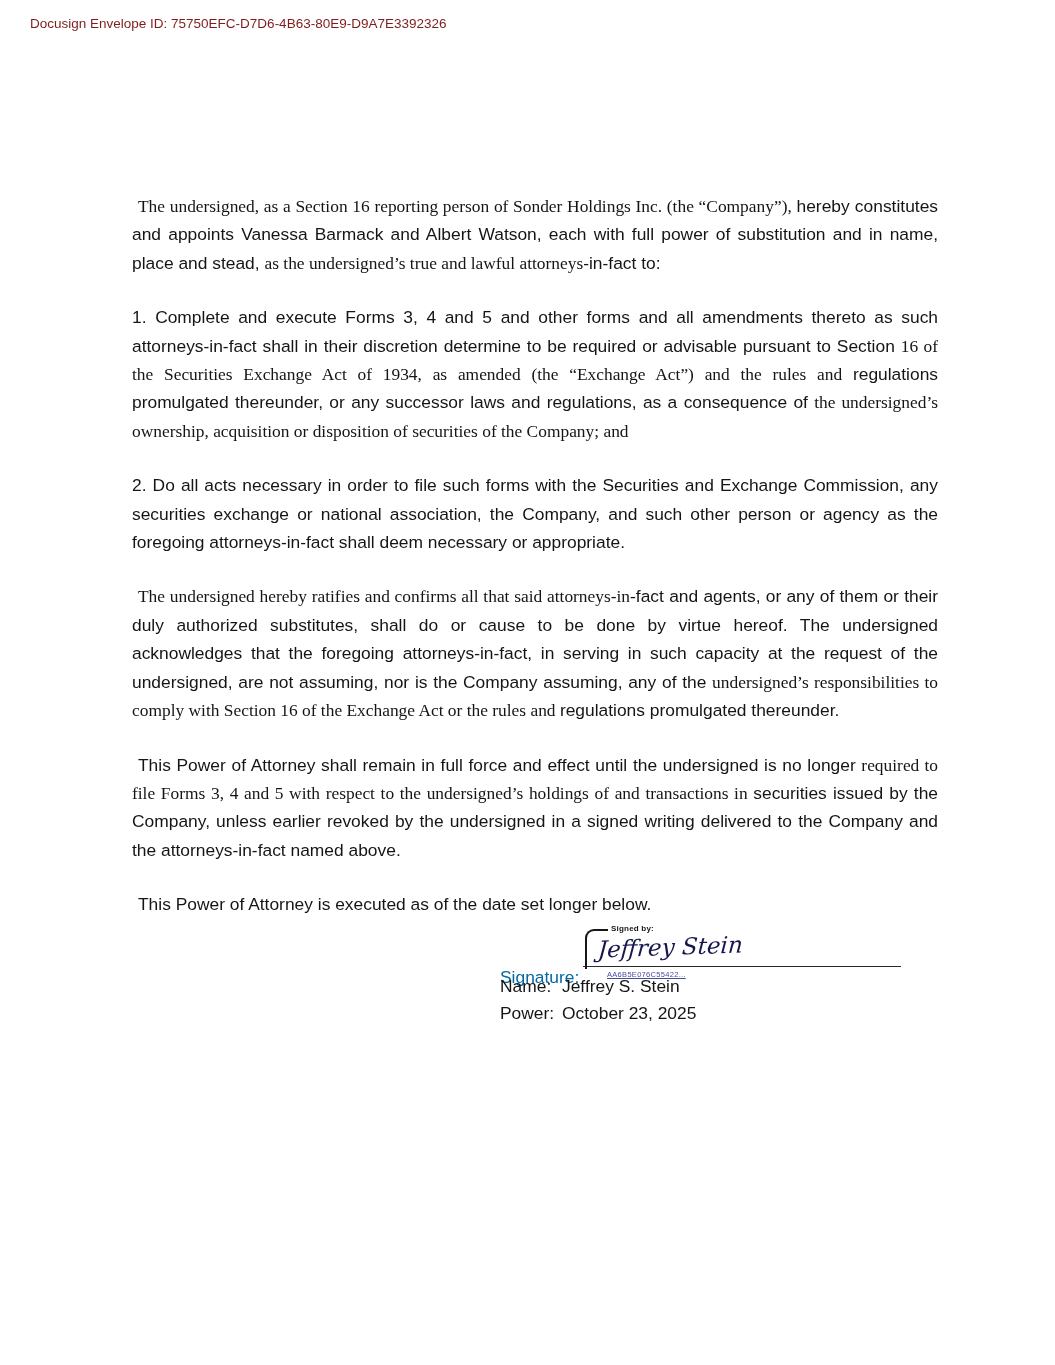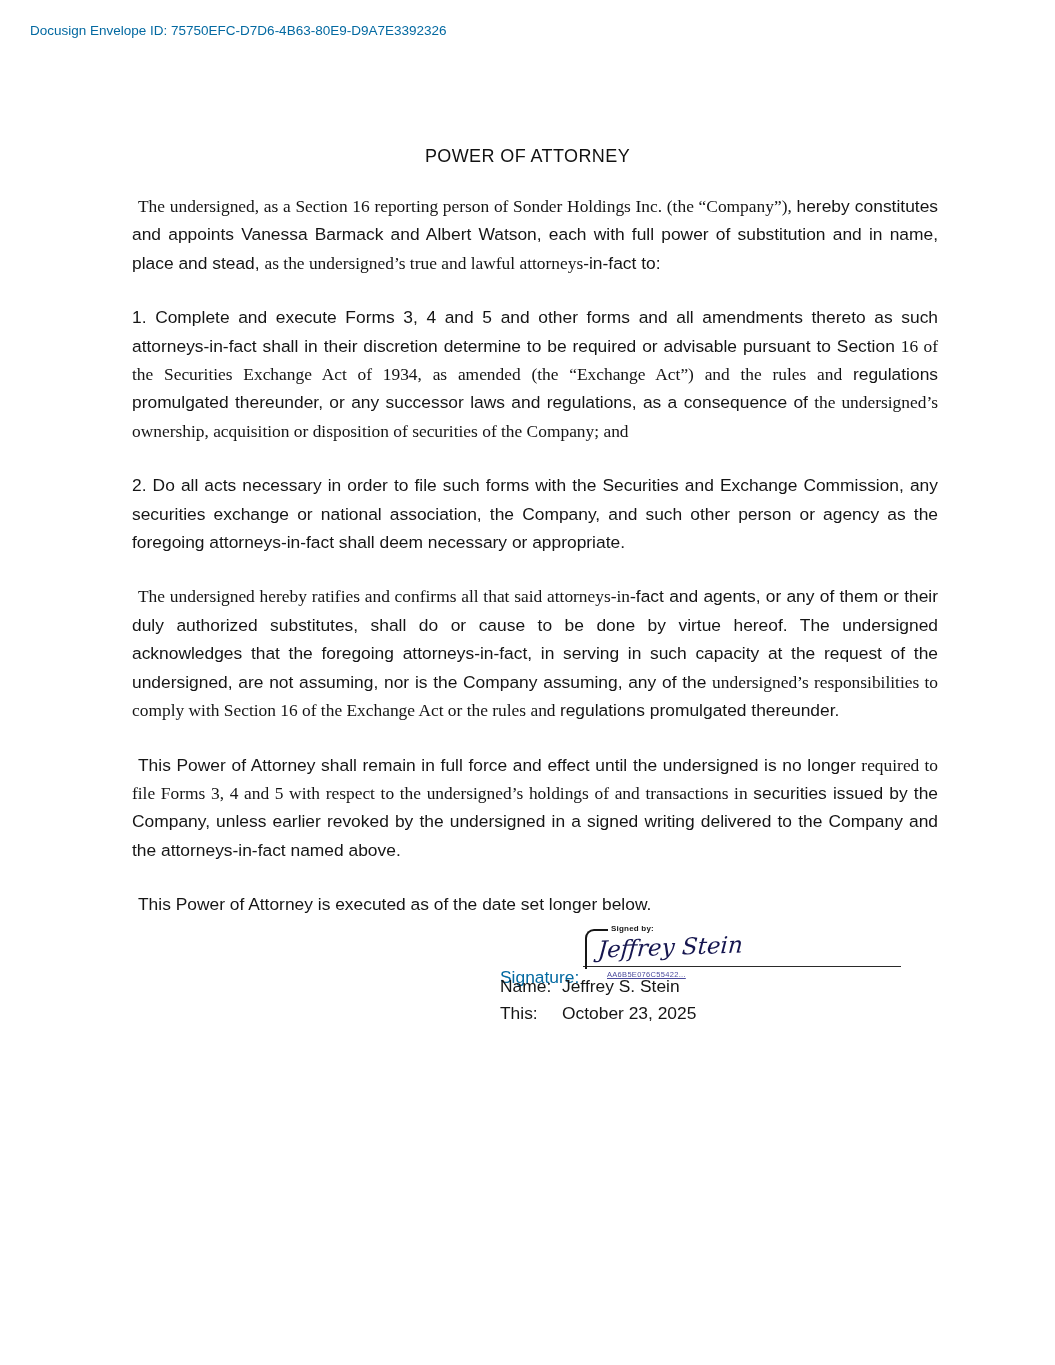--- a/index.html
+++ b/index.html
@@ -7,24 +7,24 @@
     position: relative;
     width: 1055px;
     height: 1365px;
     background: #ffffff;
     font-family: "Liberation Sans", sans-serif;
     color: #151515;
     overflow: hidden;
   }
   .envelope-id {
     position: absolute;
-    top: 23px;
+    top: 16px;
     left: 30px;
     font-size: 13.5px;
-    color: #0369a1;
+    color: #7f1d1d;
     white-space: nowrap;
   }
   .doc-title {
     position: absolute;
     top: 146px;
     left: 0;
     width: 100%;
     text-align: center;
     font-size: 18px;
     letter-spacing: 0.4px;
@@ -111,21 +111,20 @@
   .row-name  { top: 976px; }
   .row-dated { top: 1003px; }
 </style>
 </head>
 <body>
 
 <div class="page">
 
   <div class="envelope-id">Docusign Envelope ID: 75750EFC-D7D6-4B63-80E9-D9A7E3392326</div>
 
-  <div class="doc-title">POWER OF ATTORNEY</div>
 
   <div class="doc-body">
       <p class="indent"><span class="serif">The undersigned, as a Section 16 reporting person of Sonder Holdings Inc. (the “Company”), </span><span class="sans">hereby constitutes and appoints Vanessa Barmack and Albert Watson, each with full power of substitution and in name, place and stead, </span><span class="serif">as the undersigned’s true and lawful attorneys</span><span class="sans">-in-fact to:</span></p>
       <p><span class="sans">1. Complete and execute Forms 3, 4 and 5 and other forms and all amendments thereto as such attorneys-in-fact shall in their discretion determine to be required or advisable pursuant to Section </span><span class="serif">16 of the Securities Exchange Act of 1934, as amended (the “Exchange Act”) and the rules and </span><span class="sans">regulations promulgated thereunder, or any successor laws and regulations, as a consequence of </span><span class="serif">the undersigned’s ownership, acquisition or disposition of securities of the Company; and</span></p>
       <p><span class="sans">2. Do all acts necessary in order to file such forms with the Securities and Exchange Commission, any securities exchange or national association, the Company, and such other person or agency as the foregoing attorneys-in-fact shall deem necessary or appropriate.</span></p>
       <p class="indent"><span class="serif">The undersigned hereby ratifies and confirms all that said attorneys-in-</span><span class="sans">fact and agents, or any of them or their duly authorized substitutes, shall do or cause to be done by virtue hereof. The undersigned acknowledges that the foregoing attorneys-in-fact, in serving in such capacity at the request of the undersigned, are not assuming, nor is the Company assuming, any of the </span><span class="serif">undersigned’s responsibilities to comply with Section 16 of the Exchange Act or the rules and </span><span class="sans">regulations promulgated thereunder.</span></p>
       <p class="indent"><span class="sans">This Power of Attorney shall remain in full force and effect until the undersigned is no longer </span><span class="serif">required to file Forms 3, 4 and 5 with respect to the undersigned’s holdings of and transactions in </span><span class="sans">securities issued by the Company, unless earlier revoked by the undersigned in a signed writing delivered to the Company and the attorneys-in-fact named above.</span></p>
       <p class="indent"><span class="sans">This Power of Attorney is executed as of the date set longer below.</span></p>
     </div>
 
@@ -140,18 +139,18 @@
       <div class="ds-signedby">Signed by:</div>
       <div class="ds-script">Jeffrey Stein</div>
       <div class="ds-id">AA6B5E076C55422...</div>
     </div>
 
     <div class="info-row row-name">
       <span class="lbl">Name:</span><span>Jeffrey S. Stein</span>
     </div>
 
     <div class="info-row row-dated">
-      <span class="lbl">This:</span><span>October 23, 2025</span>
+      <span class="lbl">Power:</span><span>October 23, 2025</span>
     </div>
 
   </div>
 
 </div>
 
 </body></html>

